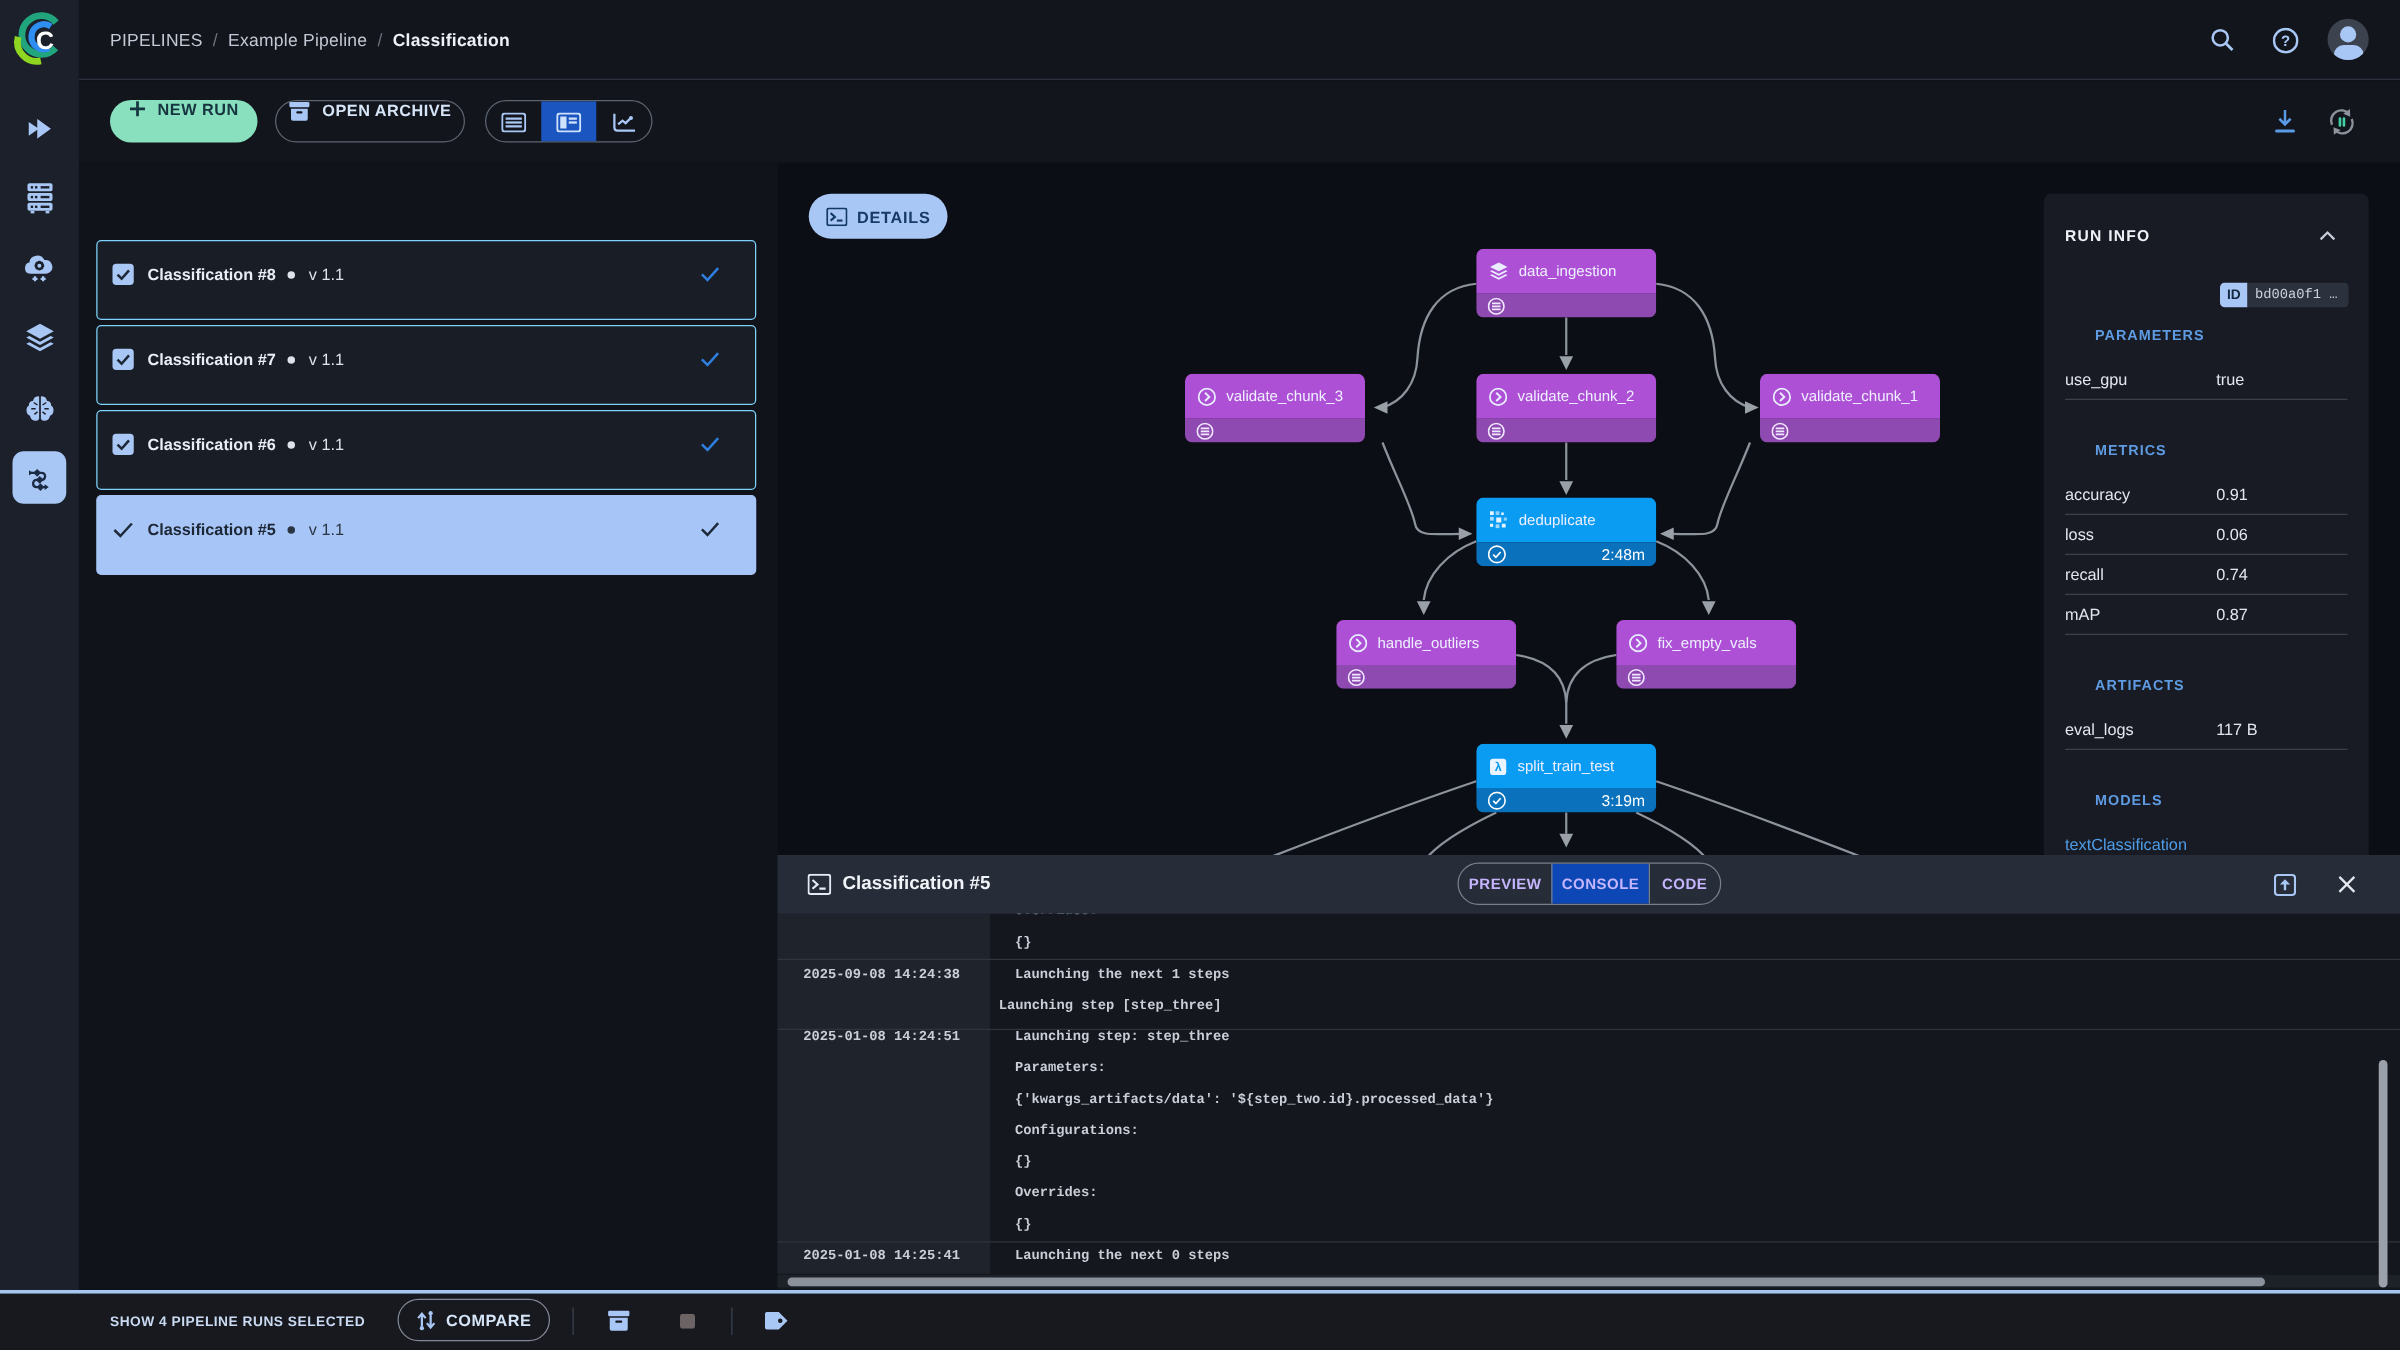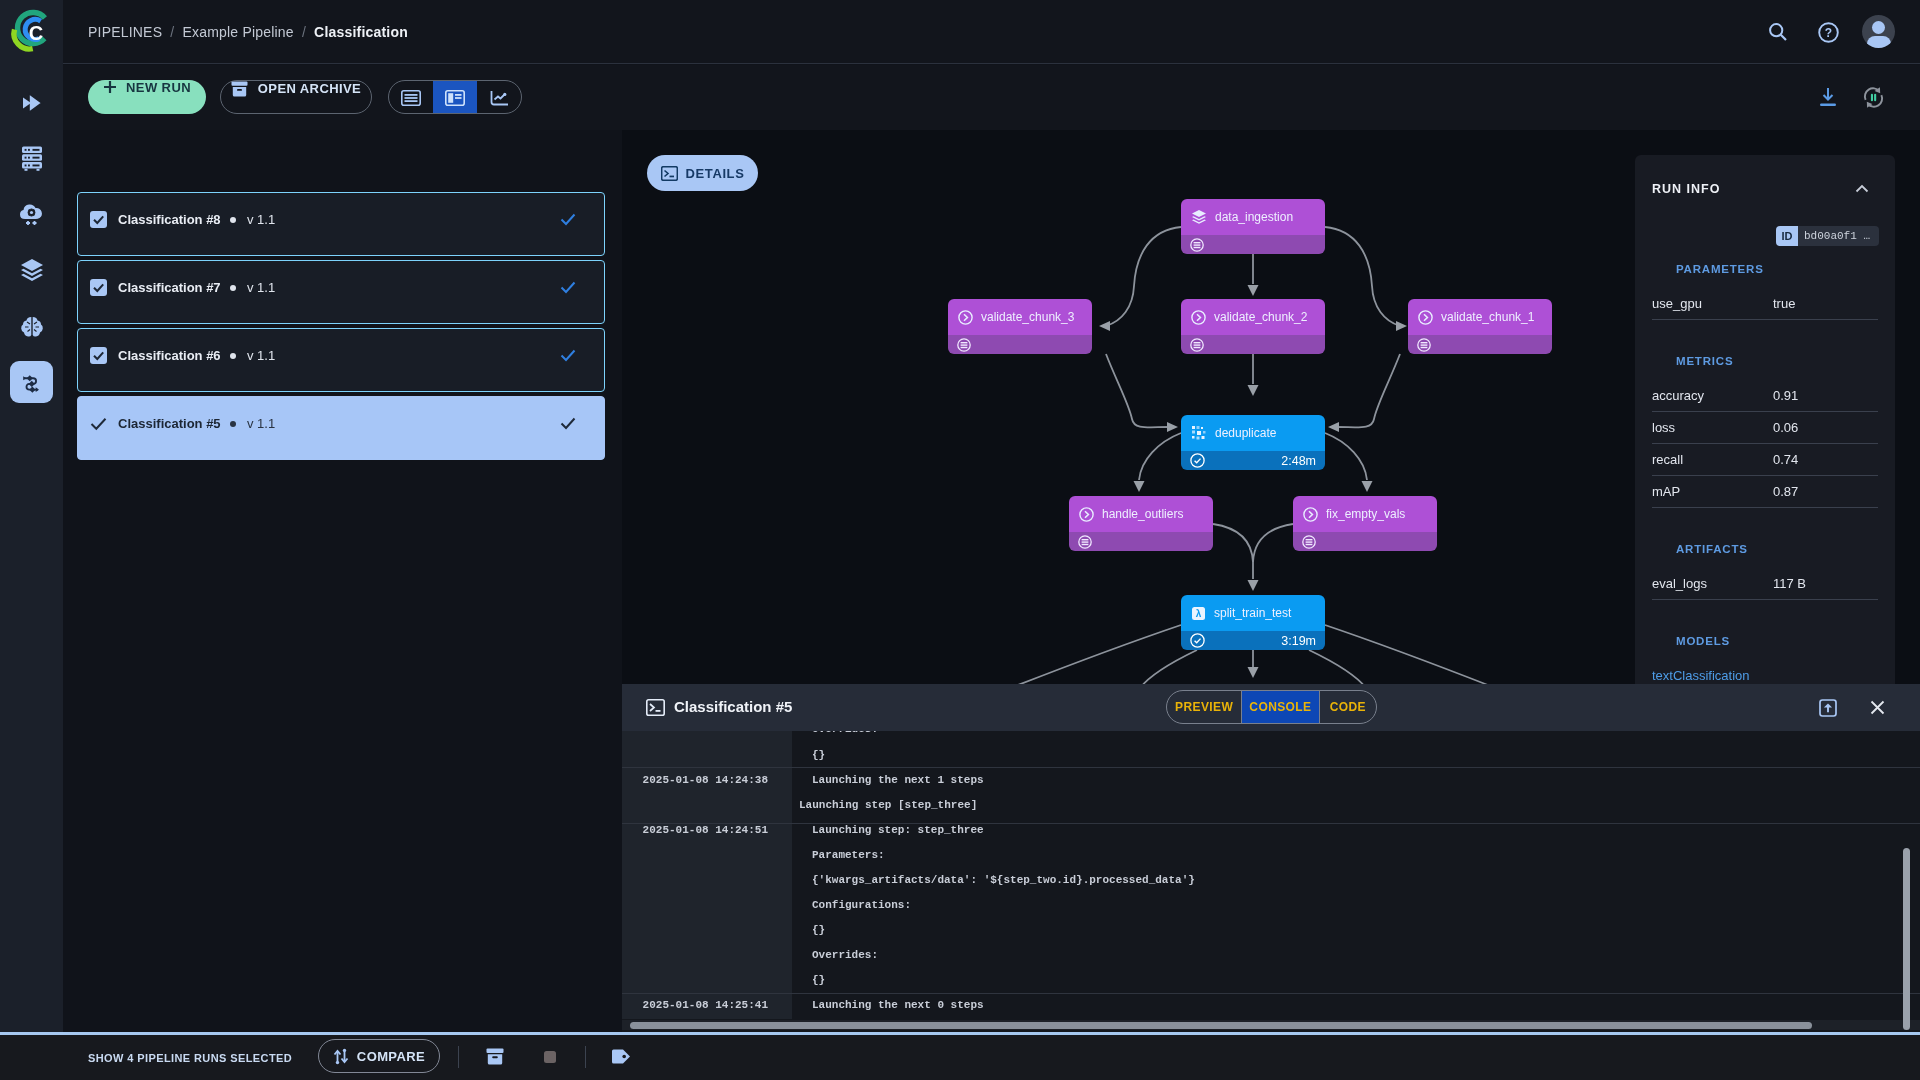--- a/index.html
+++ b/index.html
@@ -56,21 +56,21 @@
 #runinfo { position:absolute; left:1013px; top:25px; width:260px; height:878px; background:#181b23; border-radius:6px; padding:0 17px; }
 #runinfo h2 { margin:0;padding-left:24px; }
 #runinfo h2 { font-size:11.5px; color:#5e9be2; letter-spacing:.8px; font-weight:bold; margin:0; }
 .kvrow { position:absolute; font-size:13px; color:#e2e6ee; border-bottom:1px solid #3a404d; height:24px; }
 .kvrow .v { position:absolute; left:121px; }
 
 
 #console { left:622px; top:684px; width:1298px; height:349px; background:#14171d; }
 #consoleheader { position:absolute; left:0; top:0; width:1298px; height:47px; background:#262c38; }
 #ctabs { position:absolute; left:544px; top:6px; width:211px; height:34px; border:1px solid #79808d; border-radius:17px; display:flex; overflow:hidden; }
-#ctabs .t { height:100%; display:flex; align-items:center; justify-content:center; color:#eab308; font-size:12px; font-weight:bold; letter-spacing:.4px; }
+#ctabs .t { height:100%; display:flex; align-items:center; justify-content:center; color:#c4b5fd; font-size:12px; font-weight:bold; letter-spacing:.4px; }
 #ctabs .t.on { background:#0d47b5; }
 #ctabs .t + .t { border-left:1px solid #79808d; }
 .logrow { position:absolute; font-family:"Liberation Mono",monospace; font-size:11px; font-weight:bold; color:#c9ced8; white-space:pre; }
 .ts { position:absolute; font-family:"Liberation Mono",monospace; font-size:11px; font-weight:bold; color:#c9ced8; white-space:pre; }
 .csep { position:absolute; left:0; width:1298px; height:1px; background:#2f343e; }
 
 
 #footerline { left:0; top:1032px; width:1920px; height:3px; background:#a6c8f0; }
 #footer { left:0; top:1035px; width:1920px; height:45px; background:#17191e; }
 #footer .sel { position:absolute; left:88px; top:17px; font-size:11px; font-weight:bold; color:#c9daf2; letter-spacing:.4px; }
@@ -188,21 +188,21 @@
       <div class="bot">
           <svg width="14" height="14" viewBox="0 0 14 14">
             <circle cx="7" cy="7" r="6.2" fill="none" stroke="#f0e8ff" stroke-width="1.3"></circle>
             <rect x="3.6" y="4" width="6.8" height="1.4" fill="#f0e8ff"></rect>
             <rect x="3.6" y="6.4" width="6.8" height="1.4" fill="#f0e8ff"></rect>
             <rect x="3.6" y="8.8" width="6.8" height="1.4" fill="#f0e8ff"></rect>
           </svg>
         </div>
     </div>
 
-    <div class="node blue" style="left:559px;top:285px">
+    <div class="node blue" style="left:559px;top:268px">
       <div class="top">
         <svg width="16" height="16" viewBox="0 0 16 16" fill="#eaf4ff">
             <rect x="1" y="1" width="3" height="3"></rect>
             <rect x="5.5" y="1" width="3" height="3" opacity=".6"></rect>
             <rect x="10" y="2" width="2" height="2"></rect>
             <rect x="1" y="5.5" width="3" height="3" opacity=".7"></rect>
             <rect x="6" y="6" width="4" height="4"></rect>
             <rect x="12" y="6" width="2.5" height="2.5" opacity=".6"></rect>
             <rect x="1" y="11" width="2.5" height="2.5"></rect>
             <rect x="5.5" y="11.5" width="3" height="3" opacity=".7"></rect>
@@ -340,21 +340,21 @@
           <path d="M1.5 6.5 L6 11 L14.5 1.5" fill="none" stroke="#1f2a3a" stroke-width="2"></path>
         </svg>
     </div>
   </div>
 
   <div id="console" class="abs">
     <div class="logrow" style="left:190px;top:38.5px">Overrides:</div>
     <div class="logrow" style="left:190px;top:64.5px">{}</div>
     <div class="abs" style="left:0;top:47px;width:170px;height:288px;background:#1f242c"></div>
     <div class="csep" style="top:83px"></div>
-    <div class="ts" style="left:20px;top:89.5px;width:126px;text-align:right">2025-01-08 14:24:38</div>
+    <div class="ts" style="left:20px;top:89.5px;width:126px;text-align:right">2025-09-08 14:24:38</div>
     <div class="logrow" style="left:190px;top:89.5px">Launching the next 1 steps</div>
     <div class="logrow" style="left:177px;top:114.5px">Launching step [step_three]</div>
     <div class="csep" style="top:139px"></div>
     <div class="ts" style="left:20px;top:139.5px;width:126px;text-align:right">2025-01-08 14:24:51</div>
     <div class="logrow" style="left:190px;top:139.5px">Launching step: step_three</div>
     <div class="logrow" style="left:190px;top:164.5px">Parameters:</div>
     <div class="logrow" style="left:190px;top:189.5px">{'kwargs_artifacts/data': '${step_two.id}.processed_data'}</div>
     <div class="logrow" style="left:190px;top:214.5px">Configurations:</div>
     <div class="logrow" style="left:190px;top:239.5px">{}</div>
     <div class="logrow" style="left:190px;top:264.5px">Overrides:</div>

